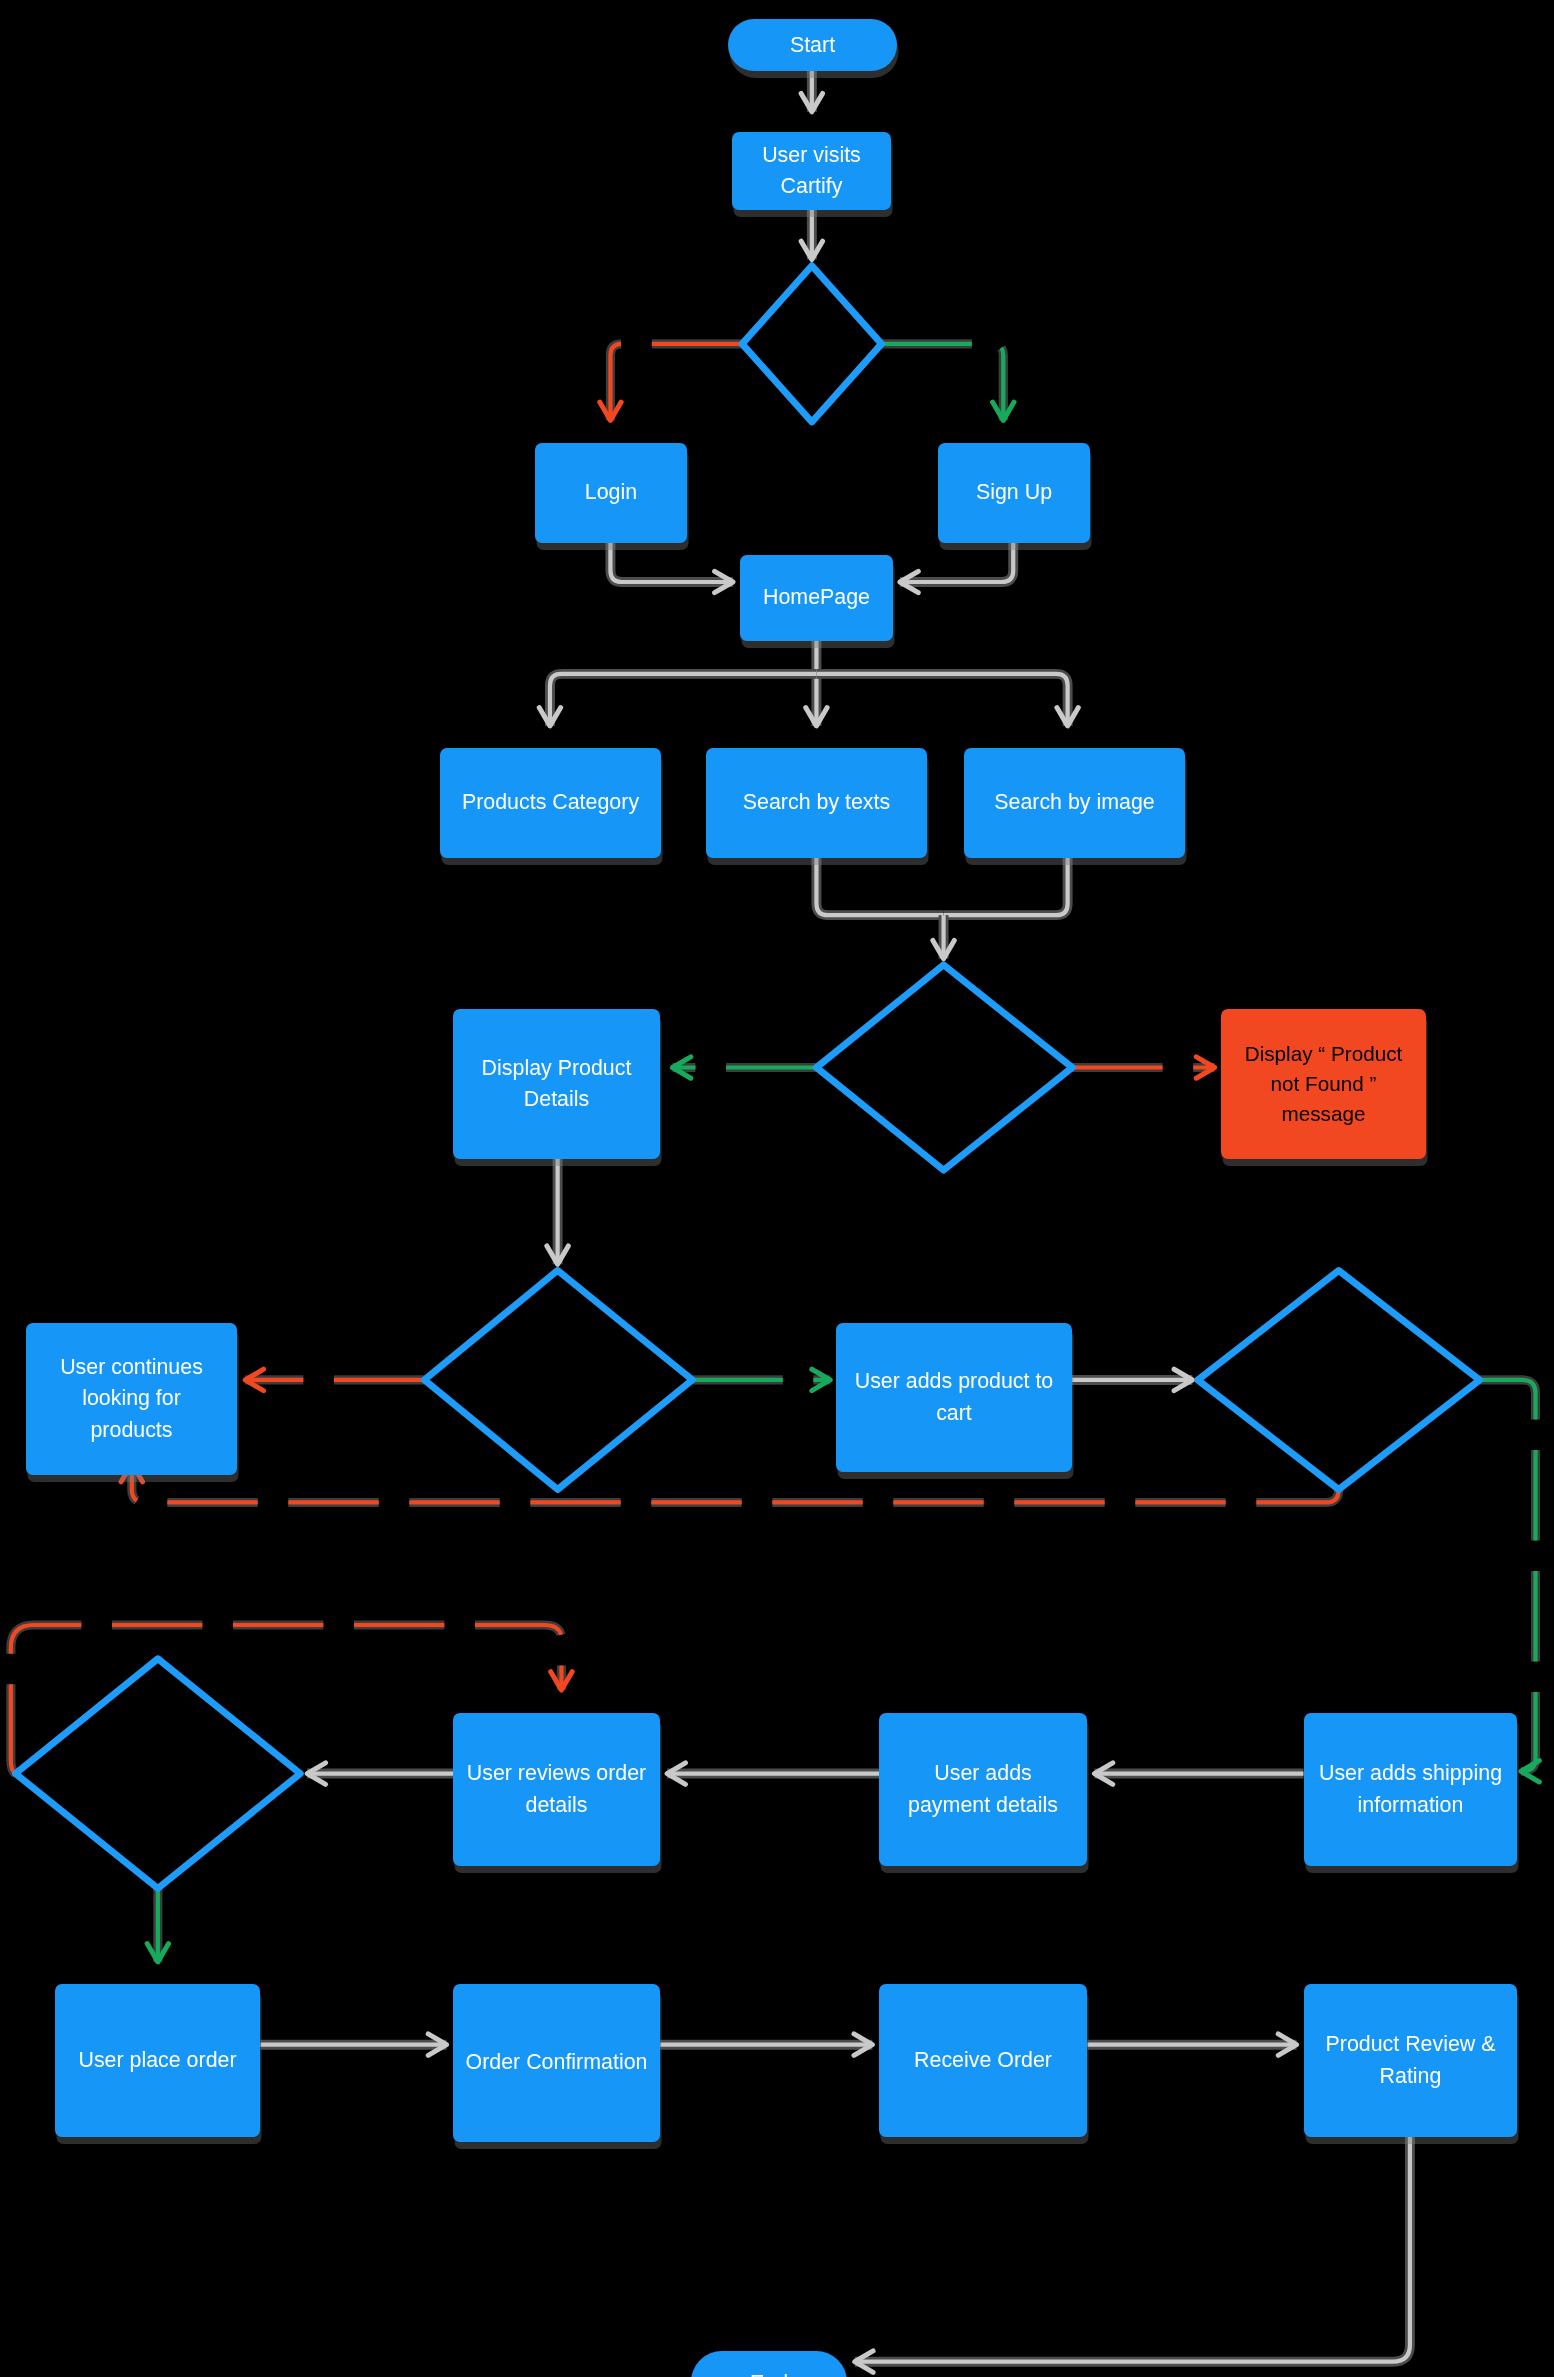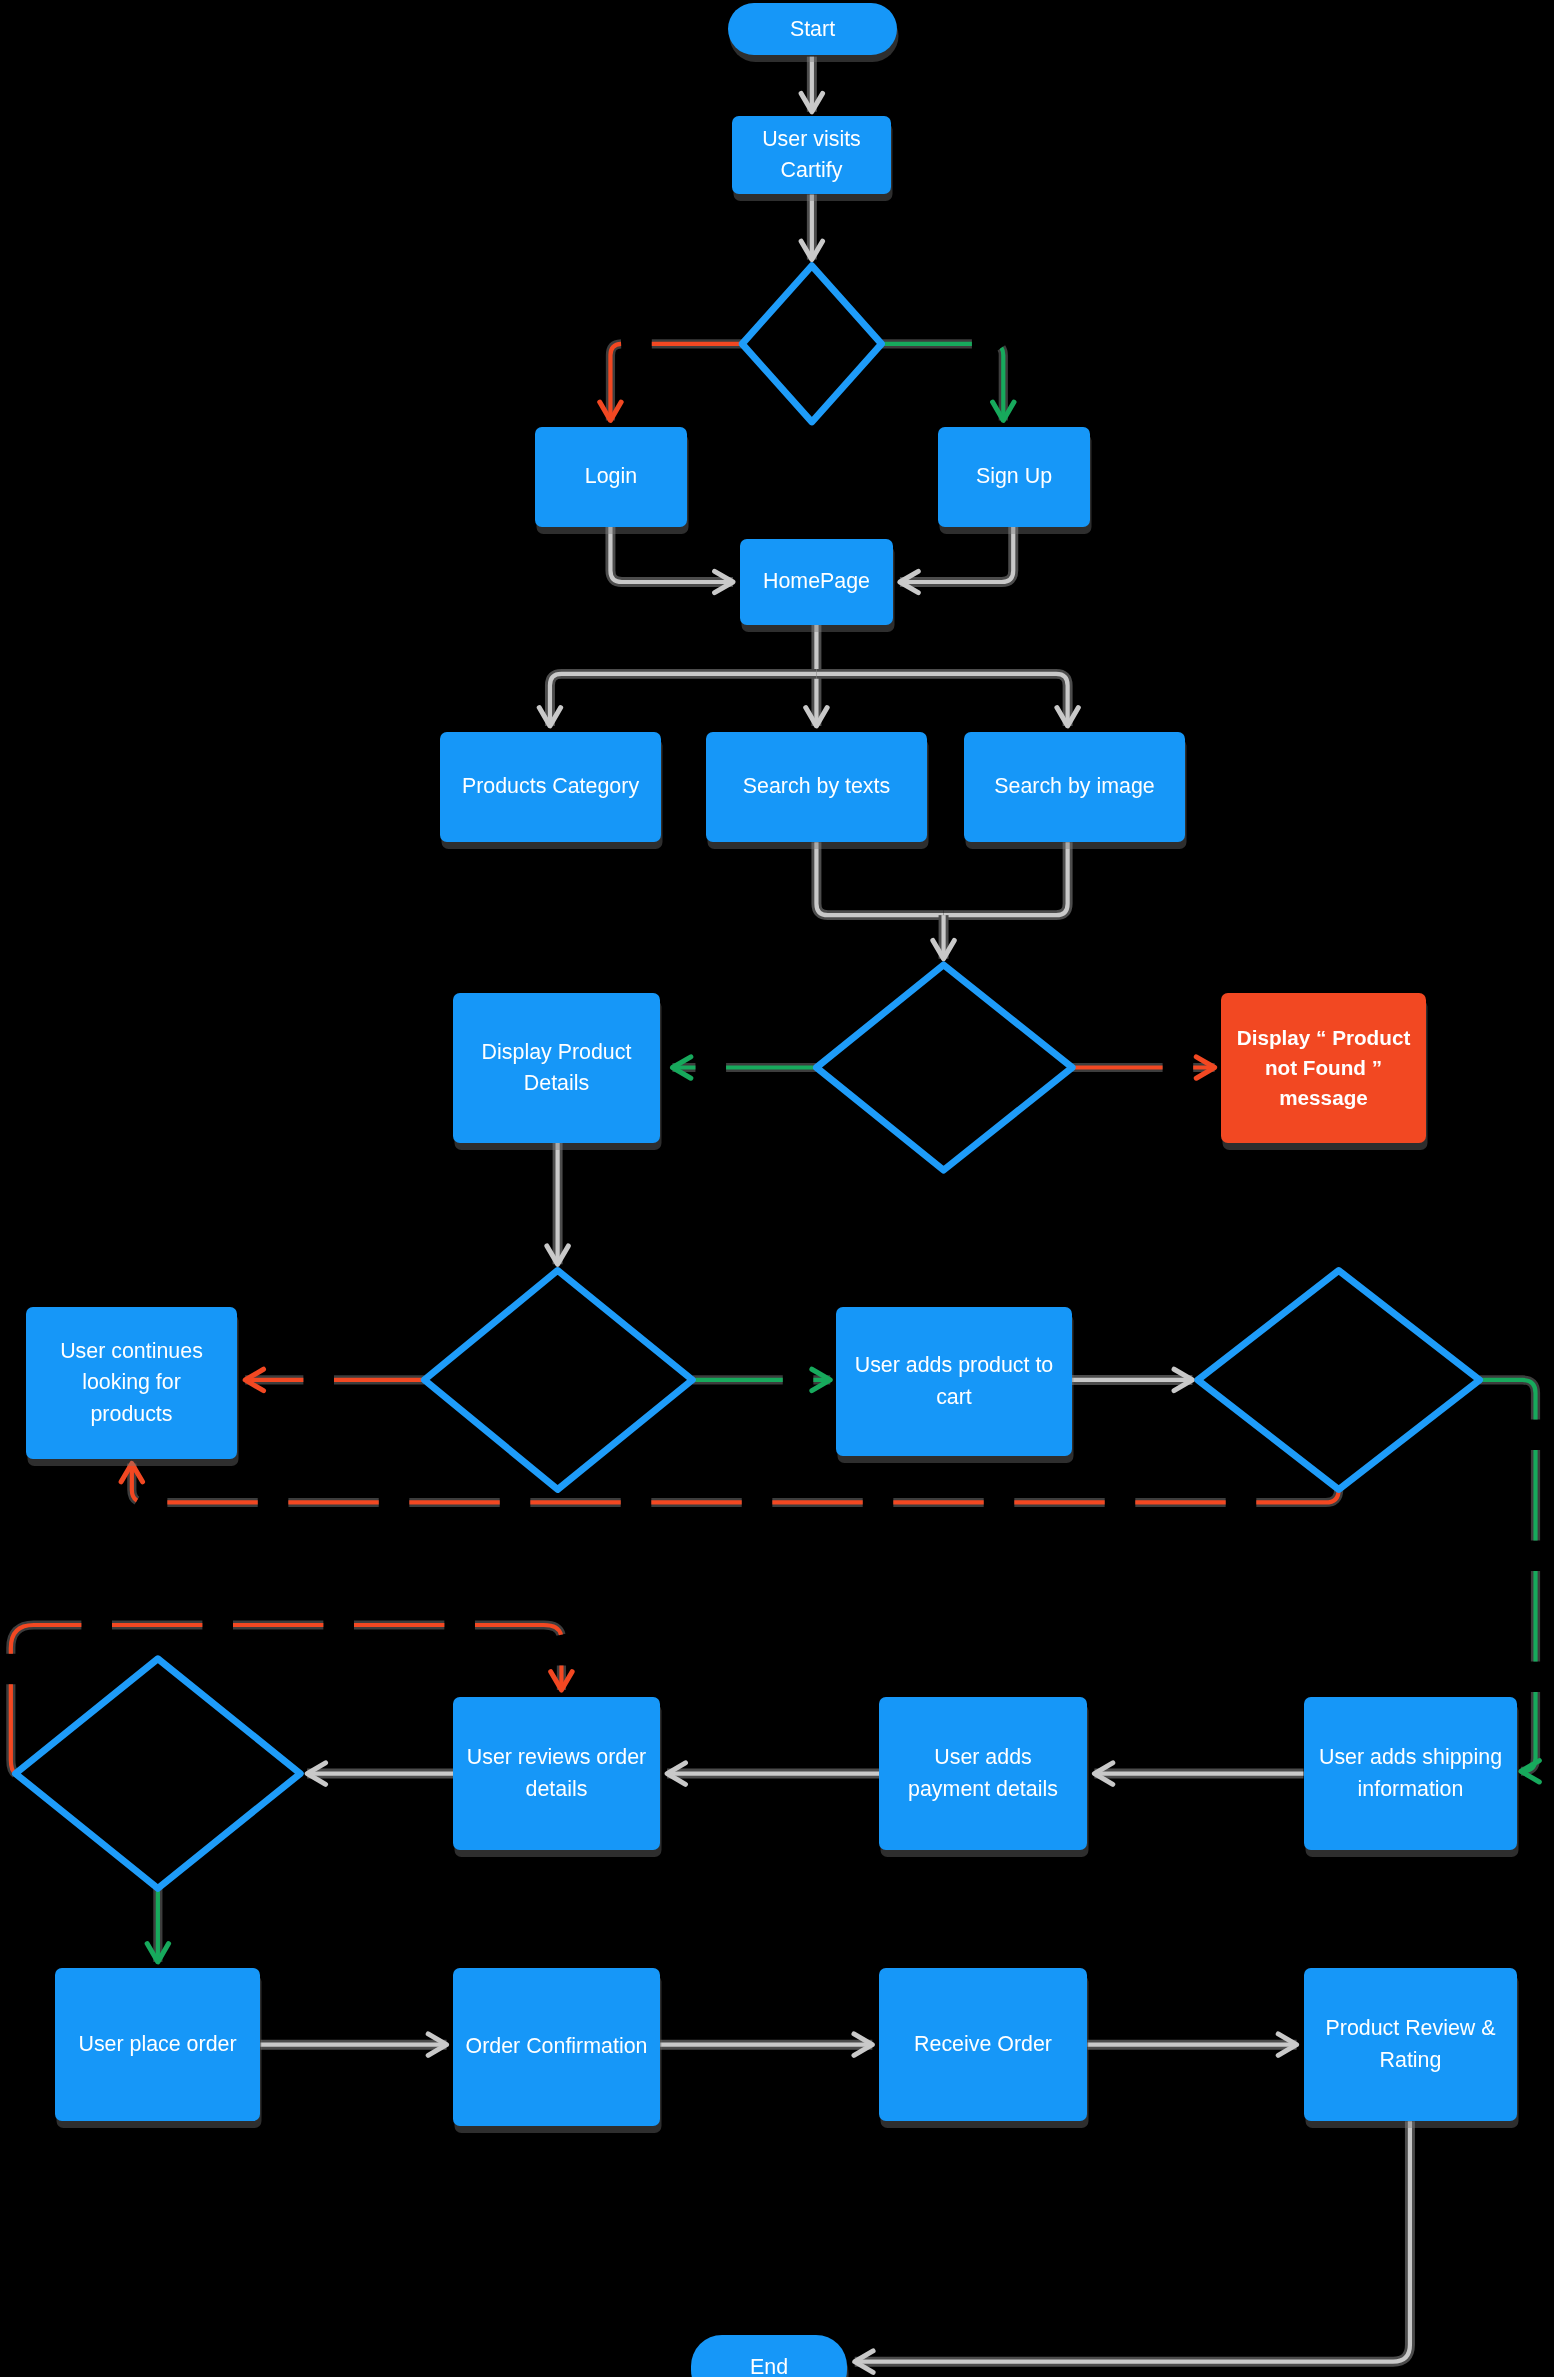--- a/index.html
+++ b/index.html
@@ -16,24 +16,24 @@
   .green .core{stroke:#17a95c;}
   .red   .core{stroke:#f24822;}
   .green .halo,.red .halo{stroke:#3d3d3d;stroke-width:12px;}
   .dashed .halo,.dashed .core{stroke-dasharray:118 40;}
   .diamond{fill:#000;stroke:#1e9cf9;stroke-width:9px;stroke-linejoin:round;}
   
   .node{
     position:absolute;display:flex;align-items:center;justify-content:center;
     text-align:center;box-sizing:border-box;padding:7.7px 12.3px;
     background:#1697f8;color:#fff;font-size:21.4px;line-height:1.45;
-    border-radius:6.9px;box-shadow:1.5px 6.9px 0 rgba(120,120,120,.38);
+    border-radius:6.9px;box-shadow:1.5px 6.9px 0 rgba(120,120,120,.38);margin-top:16px;
   }
   .terminator{border-radius:31px;}
-  .alert{background:#f24822;color:#ffffff;font-weight:bold;}
+  .alert{background:#f24822;color:#000000;}
 </style>
 </head>
 <body>
 
 <div id="canvas">
 
   <svg id="edges" viewBox="0 0 2029 3104" xmlns="http://www.w3.org/2000/svg">
     <defs>
       <marker id="ma-gray" markerUnits="userSpaceOnUse" markerWidth="48" markerHeight="48" refX="36" refY="24" orient="auto">
         <path d="M12 10 L36 24 L12 38" fill="none" stroke="#c9c9c9" stroke-width="6.5" stroke-linecap="round" stroke-linejoin="round"></path>

